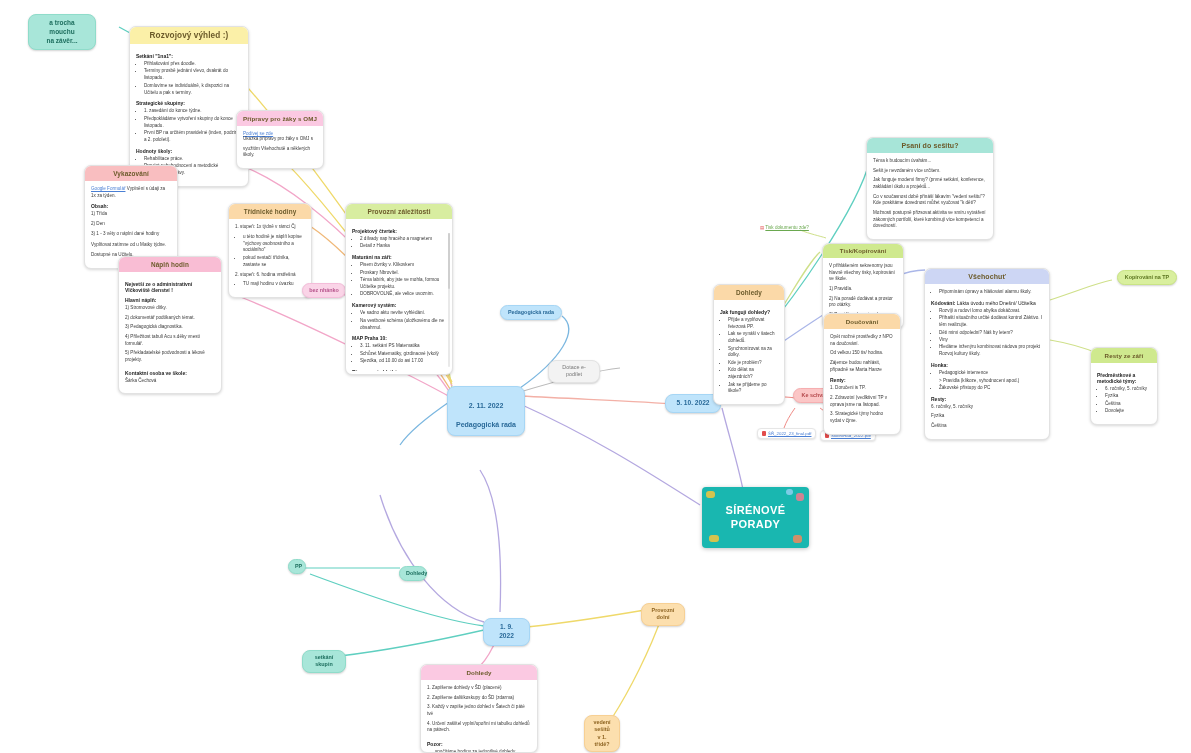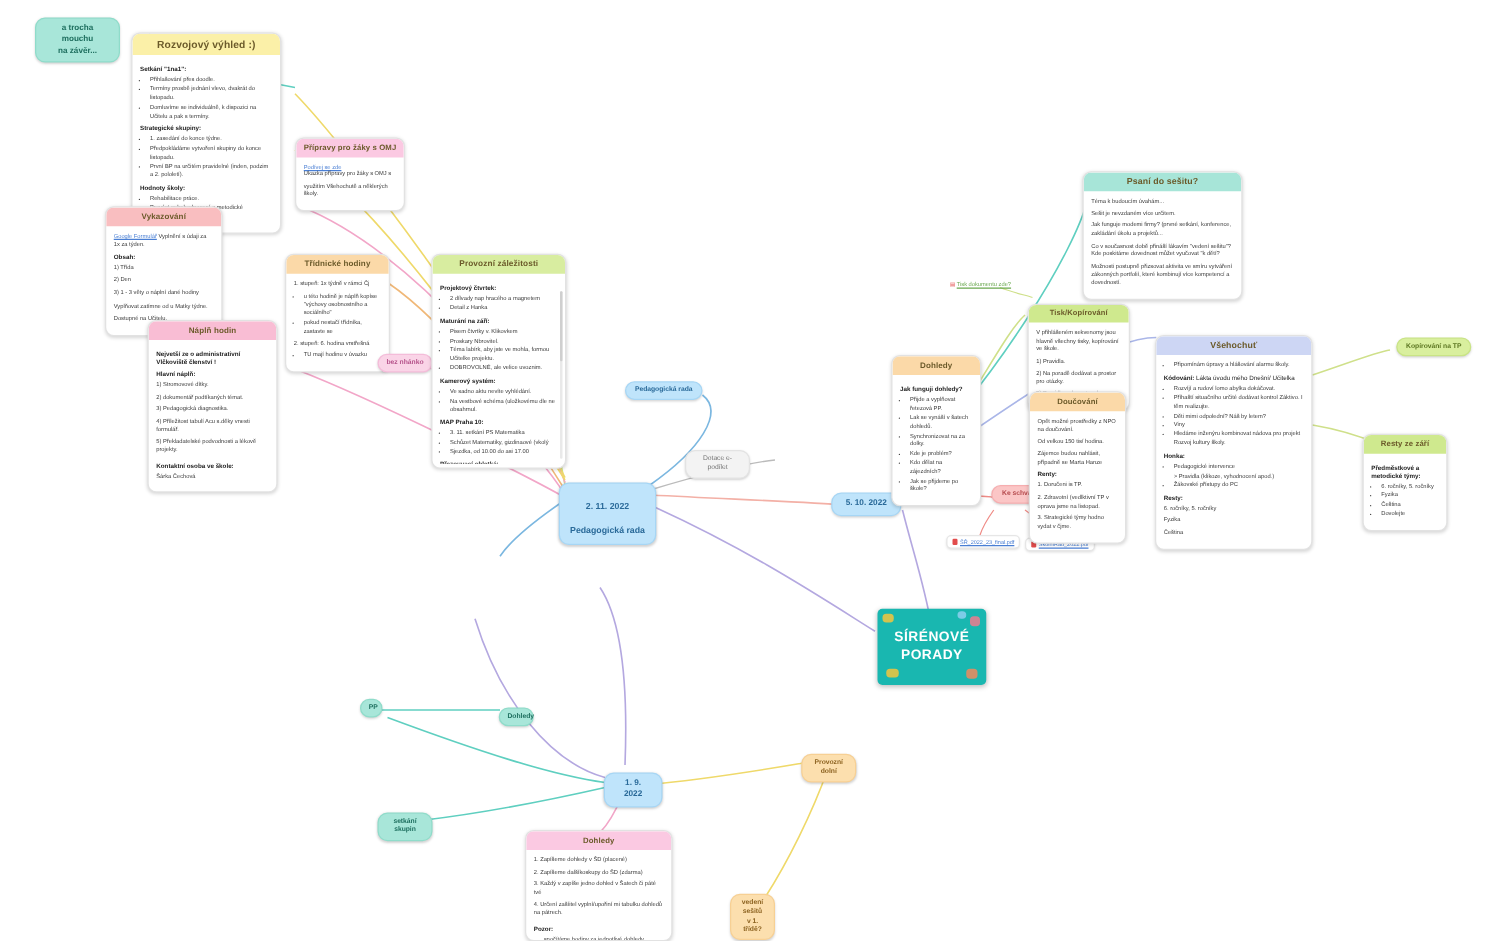--- a/index.html
+++ b/index.html
@@ -142,21 +142,21 @@
   <path d="M662,616 C650,650 630,690 612,718" stroke="#efd96a" stroke-width="1.3" fill="none"></path>
   <path d="M498,636 C492,650 486,660 480,666" stroke="#f2a6c8" stroke-width="1.3" fill="none"></path>
   <path d="M300,568 C330,568 370,568 400,568" stroke="#5fcfc0" stroke-width="1.2" fill="none"></path>
 </svg>
 
 <div class="node" style="left:28px; top:14px;">
   <div class="pill pill-teal" style="width:68px;">a trocha mouchu
 na závěr...</div>
 </div>
 
-<div class="node panel" style="left:105px; top:26px; width:120px;">
+<div class="node panel" style="left:129px; top:26px; width:120px;">
   <div class="hdr hdr-yellow">Rozvojový výhled :)</div>
   <div class="body">
     <div class="sub">Setkání "1na1":</div>
     <ul>
       <li>Přihlašování přes doodle.</li>
       <li>Termíny prosbě jednání vlevo, dvakrát do listopadu.</li>
       <li>Domluvíme se individuálně, k dispozici na Učitelu a pak s termíny.</li>
     </ul>
     <div class="sub">Strategické skupiny:</div>
     <ul>
@@ -271,21 +271,21 @@
 </div>
 
 <div class="node" style="left:447px; top:386px;">
   <div class="pill pill-blue2" style="width:78px; padding:5px 6px; font-size:7px;">
     <span>2. 11. 2022</span><br>
     <span>Pedagogická rada</span>
   </div>
 </div>
 
 
-<div class="node imgbox siren" style="left:702px; top:487px; width:87px; height:61px;">
+<div class="node imgbox siren" style="left:702px; top:487px; width:107px; height:61px;">
   <span class="blob" style="left:4px; top:4px; width:9px; height:7px; background:#f4c63d;"></span>
   <span class="blob" style="right:5px; top:6px; width:8px; height:8px; background:#ef7b8e;"></span>
   <span class="blob" style="left:7px; bottom:6px; width:10px; height:7px; background:#f4c63d;"></span>
   <span class="blob" style="right:7px; bottom:5px; width:9px; height:8px; background:#f08a5d;"></span>
   <span class="blob" style="right:16px; top:2px; width:7px; height:6px; background:#8ed0f0;"></span>
   <div class="txt">SÍRÉNOVÉ
 PORADY</div>
 </div>
 
 <div class="node" style="left:665px; top:394px;">

